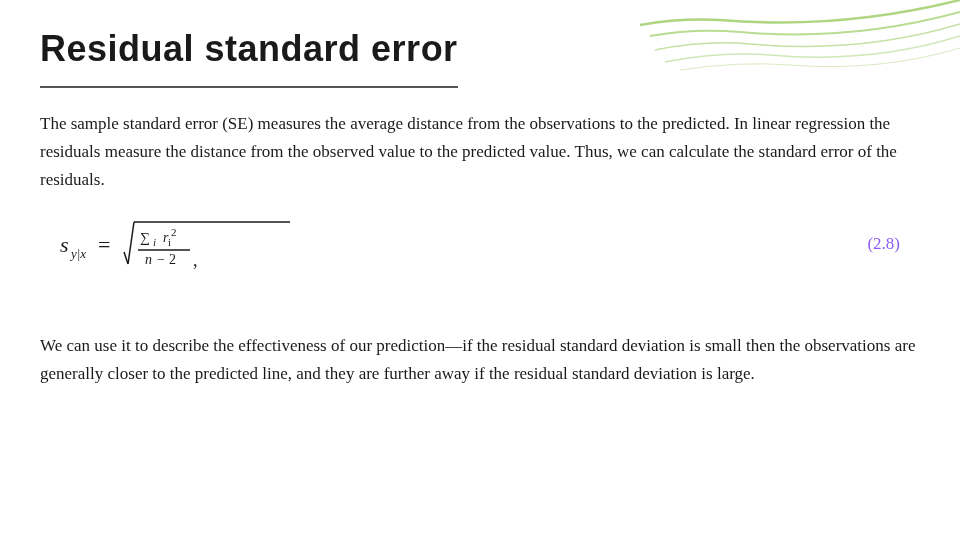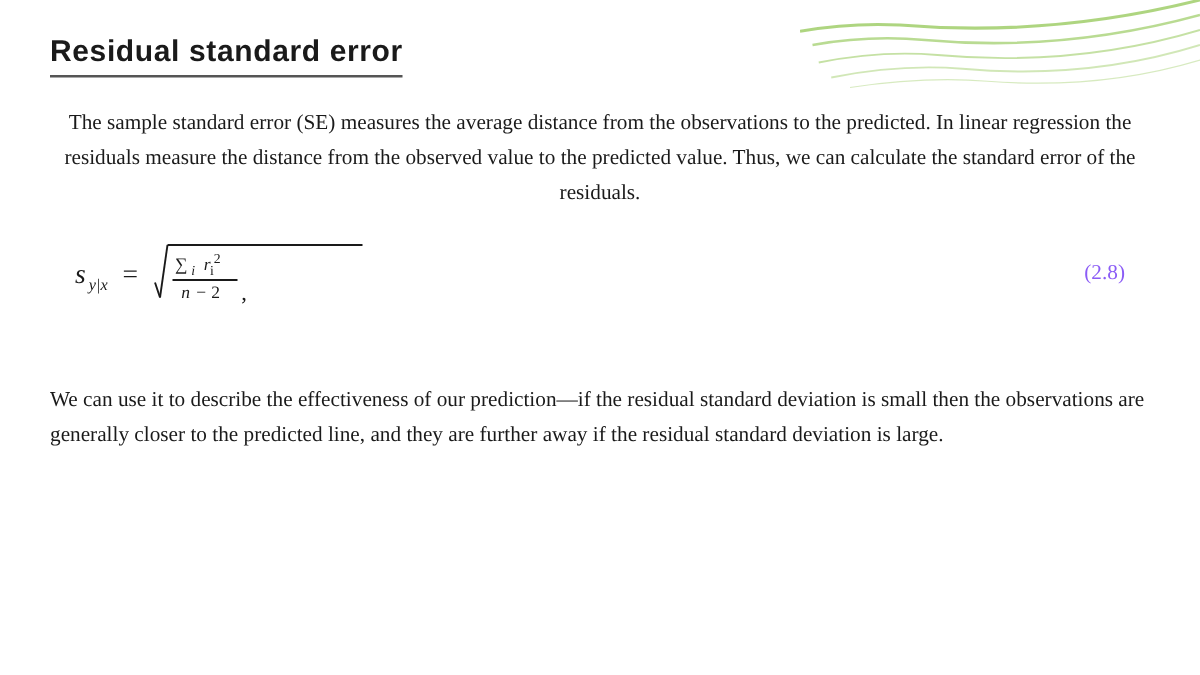--- a/index.html
+++ b/index.html
@@ -25,37 +25,36 @@
     }
 
     .content {
       padding: 28px 40px 20px 40px;
       position: relative;
       z-index: 1;
     }
 
     .title {
       font-family: Arial, Helvetica, sans-serif;
-      font-size: 24px;
+      font-size: 36px;
       font-weight: bold;
       color: #1a1a1a;
       margin-bottom: 22px;
       letter-spacing: 0.5px;
       border-bottom: 2px solid #555;
-      padding-bottom: 4px;
+      padding-bottom: 16px;
       display: inline-block;
     }
 
     .paragraph {
       font-size: 17px;
       line-height: 1.65;
       color: #1a1a1a;
       margin-bottom: 8px;
       max-width: 900px;
-      text-align: center;
     }
 
     .formula-block {
       display: flex;
       align-items: center;
       justify-content: space-between;
       margin: 10px 0 28px 0;
       padding: 10px 20px;
       max-width: 900px;
     }

